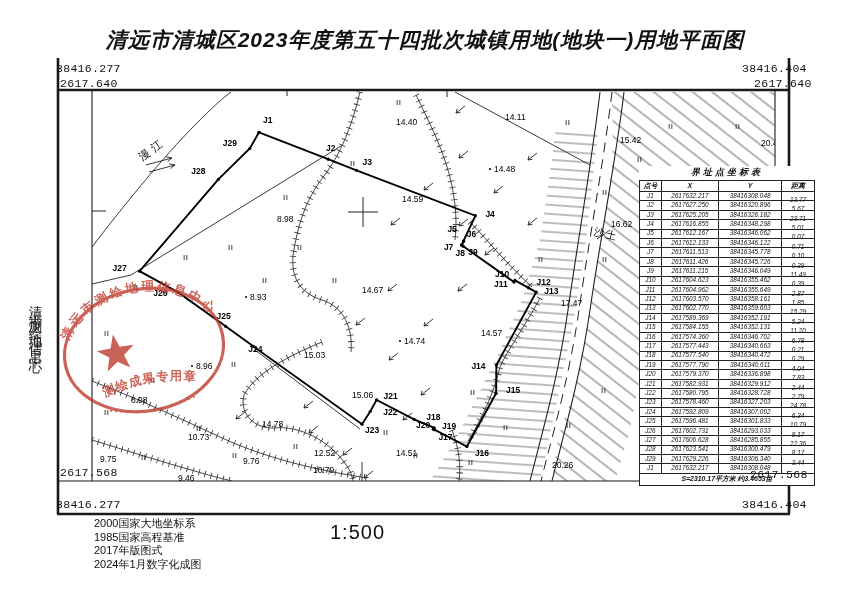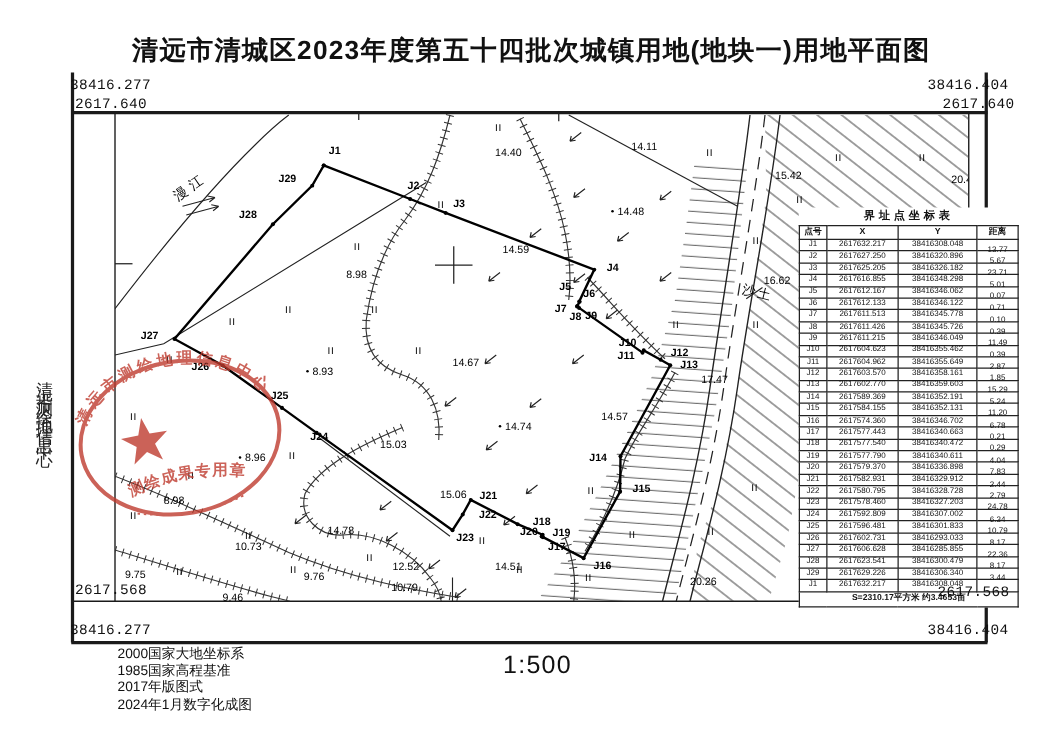--- a/index.html
+++ b/index.html
@@ -1,32 +1,32 @@
 <!DOCTYPE html>
 <html><head>
 <meta charset="utf-8">
 <style>
   html,body{margin:0;padding:0;background:#fff;font-family:"Liberation Sans",sans-serif;}
   #page{position:relative;width:850px;height:593px;background:#fff;overflow:hidden;}
   #mapsvg{position:absolute;left:0;top:0;z-index:1;}
   .map-title{position:absolute;left:0;top:26px;width:850px;text-align:center;font-size:21px;
-    font-weight:600;letter-spacing:1px;color:#111;z-index:6;}
+    font-weight:600;letter-spacing:1px;color:#111;z-index:6;font-style:italic;}
   .cl{position:absolute;font-size:11.5px;color:#111;letter-spacing:.3px;z-index:6;font-family:Liberation Mono, monospace;}
   .vtext{position:absolute;left:26px;top:294px;writing-mode:vertical-rl;text-orientation:upright;
     font-size:13.5px;letter-spacing:5.5px;color:#222;z-index:6;}
-  .ctable{position:absolute;left:639px;top:166px;width:176px;background:#fff;z-index:5;color:#111;}
+  .ctable{position:absolute;left:639px;top:166px;width:176px;background:#fff;z-index:5;color:#111;font-style:italic;}
   .ctable .t{text-align:center;font-size:9px;font-weight:700;letter-spacing:3px;margin-bottom:1px;}
   .ctable table{border-collapse:collapse;width:100%;table-layout:fixed;}
   .ctable td,.ctable th{border:0.5px solid #222;font-size:6.4px;line-height:6.8px;padding:0;
     text-align:center;height:8.4px;white-space:nowrap;overflow:visible;}
   .ctable th{font-size:7px;height:10px;font-weight:700;}
   .ctable td.dist span{display:block;transform:translateY(4.2px);}
   .ctable td.sum{font-size:6.9px;height:11px;font-weight:600;}
   .notes{position:absolute;left:94px;top:517px;font-size:11px;line-height:13.5px;color:#111;z-index:6;}
-  .scale{position:absolute;left:330px;top:521px;width:200px;text-align:center;font-size:20px;
+  .scale{position:absolute;left:330px;top:521px;width:200px;font-size:20px;
     color:#111;z-index:6;letter-spacing:1px;}
   .credits{position:absolute;left:713px;top:519px;font-size:10.5px;line-height:12.5px;color:#111;z-index:6;}
   .bthick{stroke:#1a1a1a;stroke-width:2.6;}
   .bthin{stroke:#1a1a1a;stroke-width:1.1;}
   .mapline{stroke:#222;stroke-width:.9;fill:none;}
   .road{stroke:#222;stroke-width:1.1;fill:none;}
   .roadc{stroke:#222;stroke-width:1;fill:none;stroke-dasharray:10 7;}
   .teeth{stroke:#333;stroke-width:6.5;stroke-dasharray:.8 5.4;fill:none;}
   .embl{stroke:#333;stroke-width:.9;fill:none;}
   .sealstroke{stroke:#bf3b2f;fill:none;}

